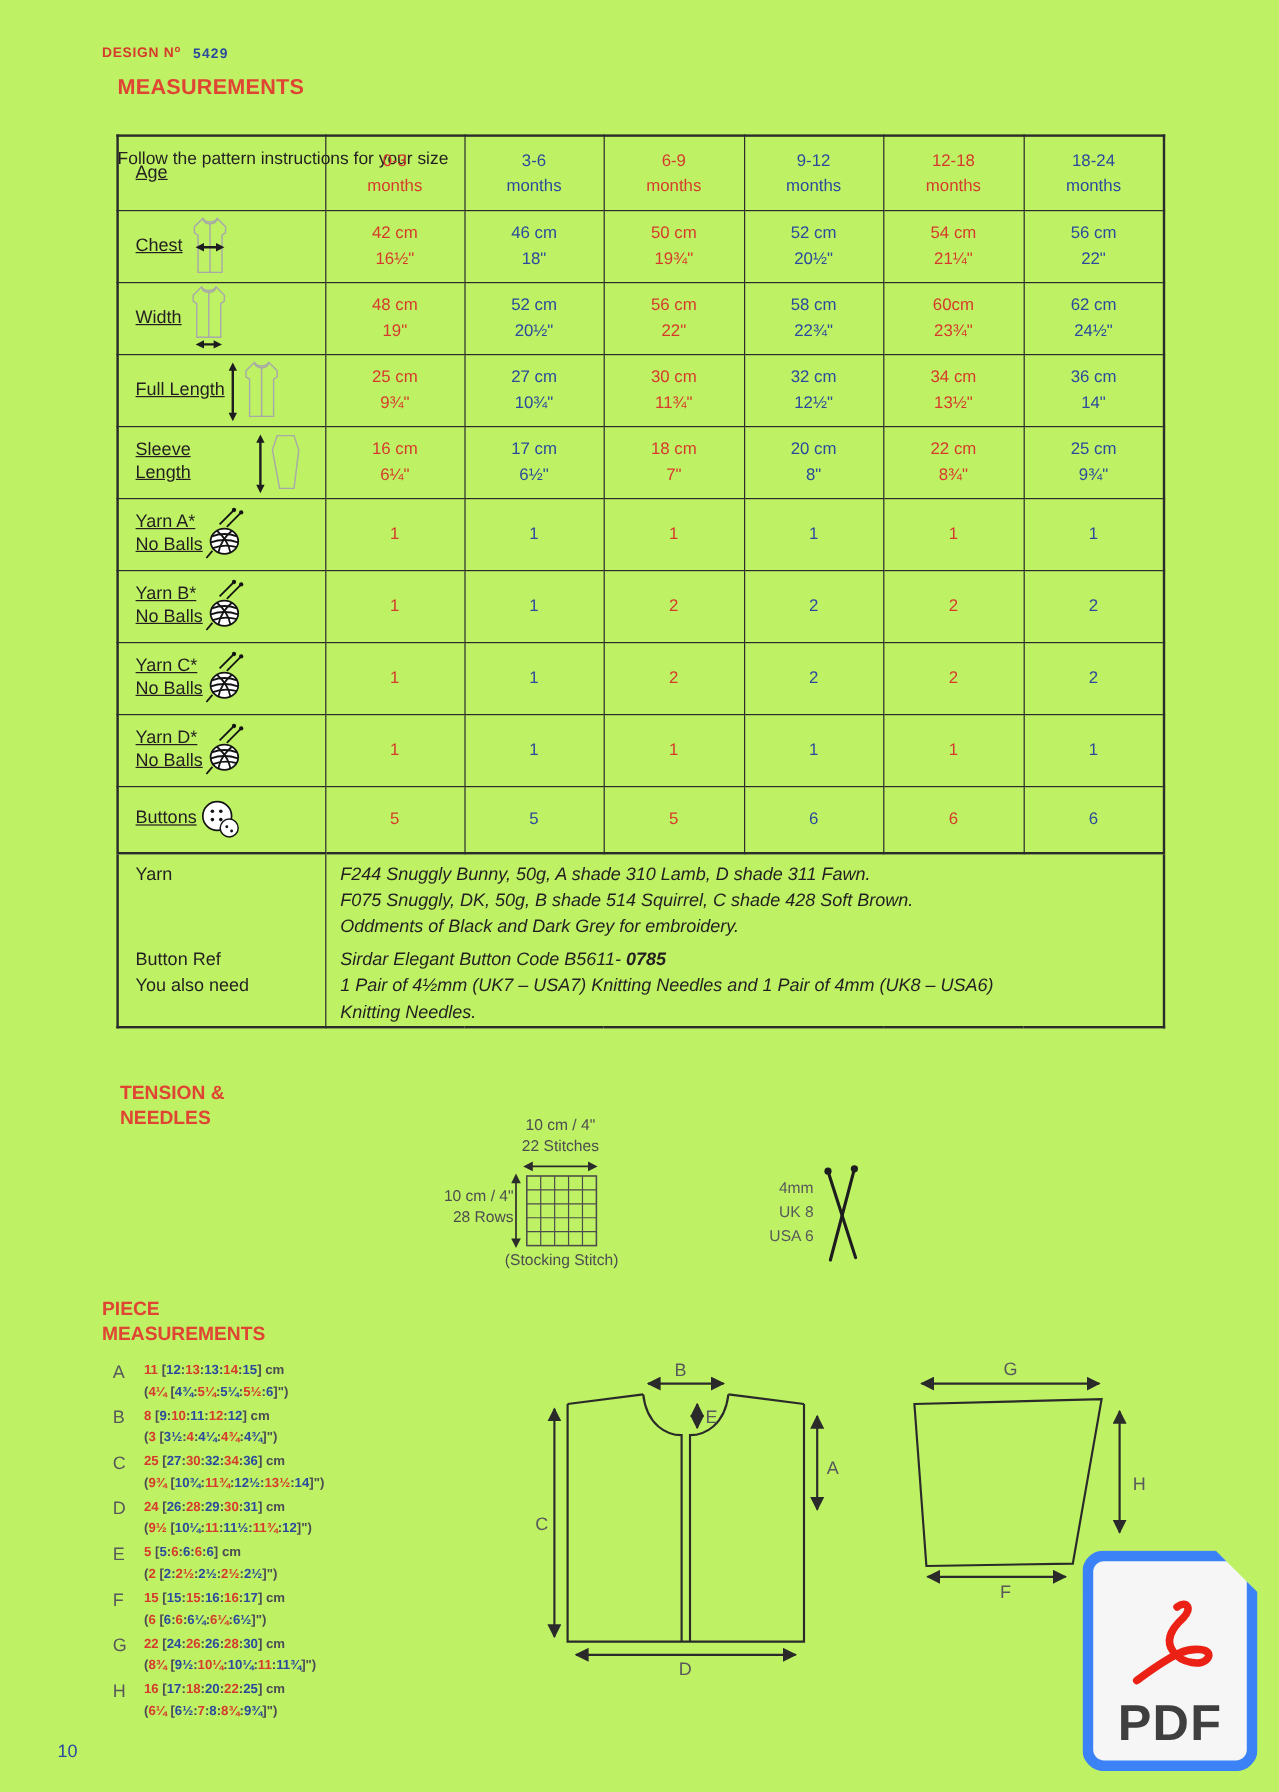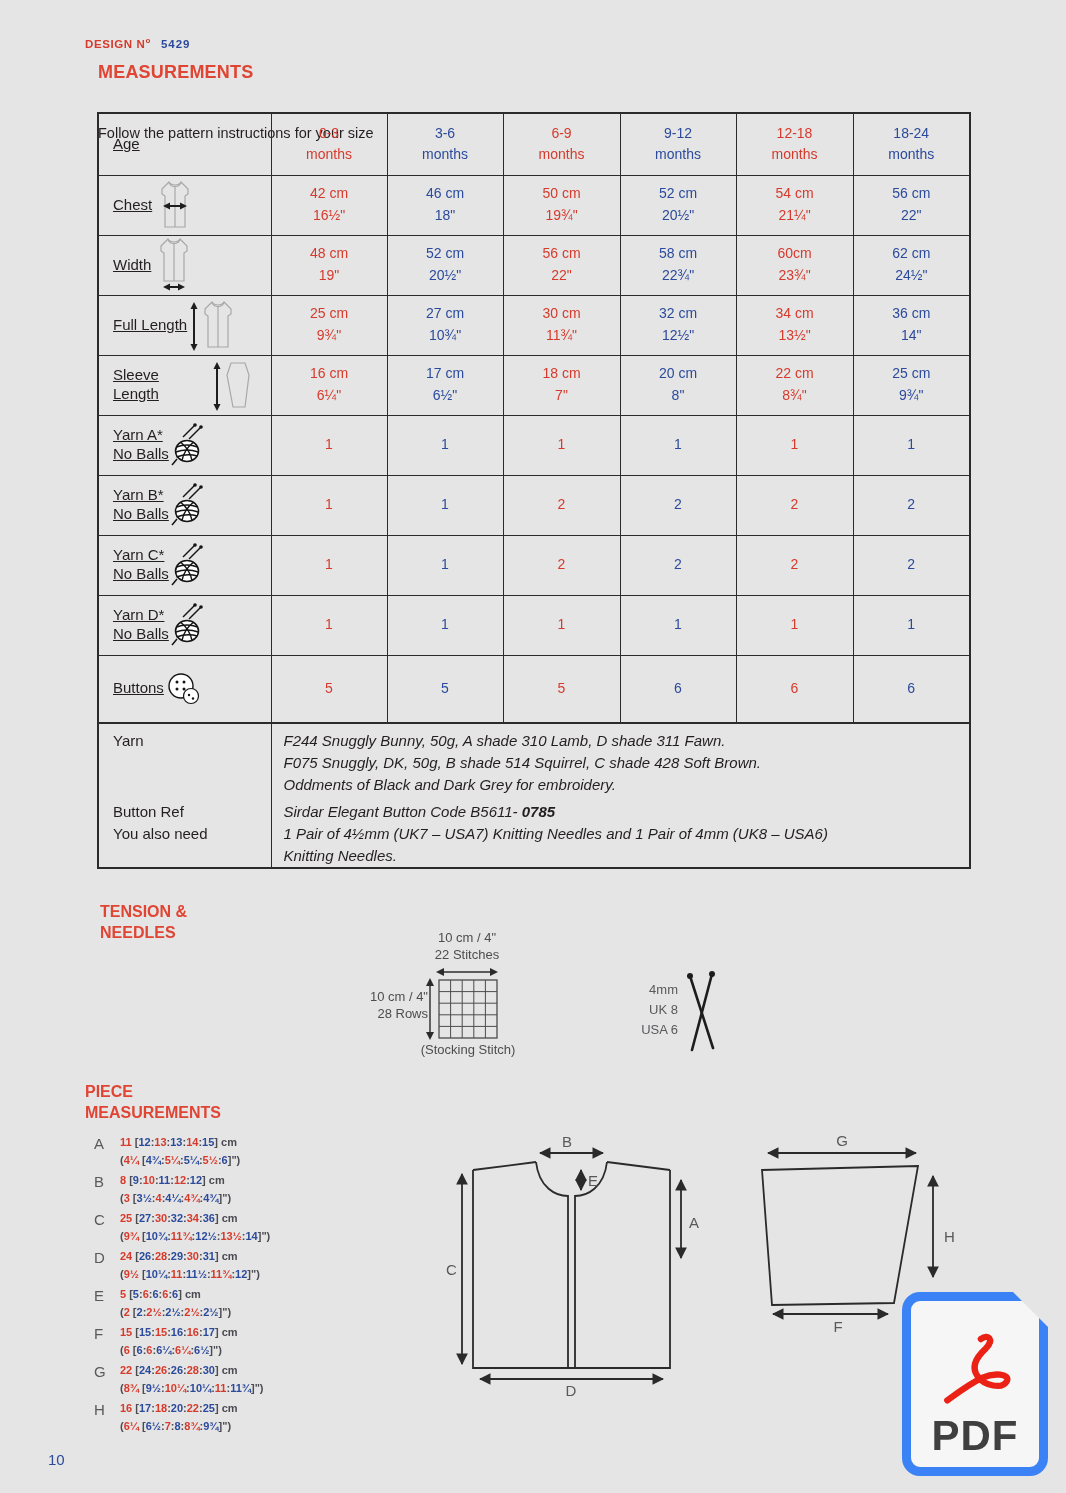--- a/index.html
+++ b/index.html
@@ -1,33 +1,33 @@
 <!DOCTYPE html>
 <html><head>
 <meta charset="utf-8">
 <style>
   html,body{margin:0;padding:0;background:#ffffff;}
-  #page{position:relative;width:1066px;height:1493px;background:#e5e5e5;overflow:hidden;
+  #page{position:relative;width:1066px;height:1493px;background:#bef264;overflow:hidden;
         font-family:"Liberation Sans", sans-serif;color:#231f20;}
   .abs{position:absolute;}
   .red{color:#d63a2c;}
   .blue{color:#2b4a9c;}
   .punct{color:#4b4b52;}
   
   #design-no{left:85px;top:36px;font-size:11.5px;font-weight:bold;letter-spacing:.6px;color:#d63a2c;}
   #design-no sup{font-size:8px;}
   #design-no .num{color:#2b4a9c;margin-left:10px;letter-spacing:1px;}
   #m-title{left:98px;top:62px;font-size:18px;font-weight:bold;color:#e04433;letter-spacing:.2px;}
   #m-sub{left:98px;top:89px;font-size:14.5px;margin-top:36px;}
   
   #mtable{position:absolute;left:97px;top:112px;border-collapse:collapse;table-layout:fixed;width:874px;}
   #mtable td{border:1.5px solid #2b2b2b;padding:0;vertical-align:middle;}
   #mtable{border:2px solid #2b2b2b;}
   #mtable tr.r62{height:62px;}  #mtable tr.r60{height:60px;}
-  #mtable tr.r56{height:68px;margin-top:28px;}  #mtable tr.rinfo{height:143px;padding-left:23px;}
+  #mtable tr.r56{height:56px;margin-top:28px;}  #mtable tr.rinfo{height:143px;padding-left:23px;}
   #mtable tr.rinfo td{border-top:2.5px solid #2b2b2b;}
   .lc{display:flex;align-items:center;justify-content:flex-start;padding:0 12px 0 14px;text-decoration:underline;}
   .lbl{font-size:15px;line-height:1.25;}
   .dcell{text-align:center;font-size:14px;line-height:1.55;}
   .icn{flex:0 0 auto;display:flex;align-items:center;}
   .info-label{position:relative;height:143px;font-size:15px;}
   .info-label div{position:absolute;left:14px;white-space:nowrap;}
   .info-content{position:relative;height:143px;font-size:15px;font-style:italic;}
   .info-content div{position:absolute;left:12px;white-space:nowrap;}
   

